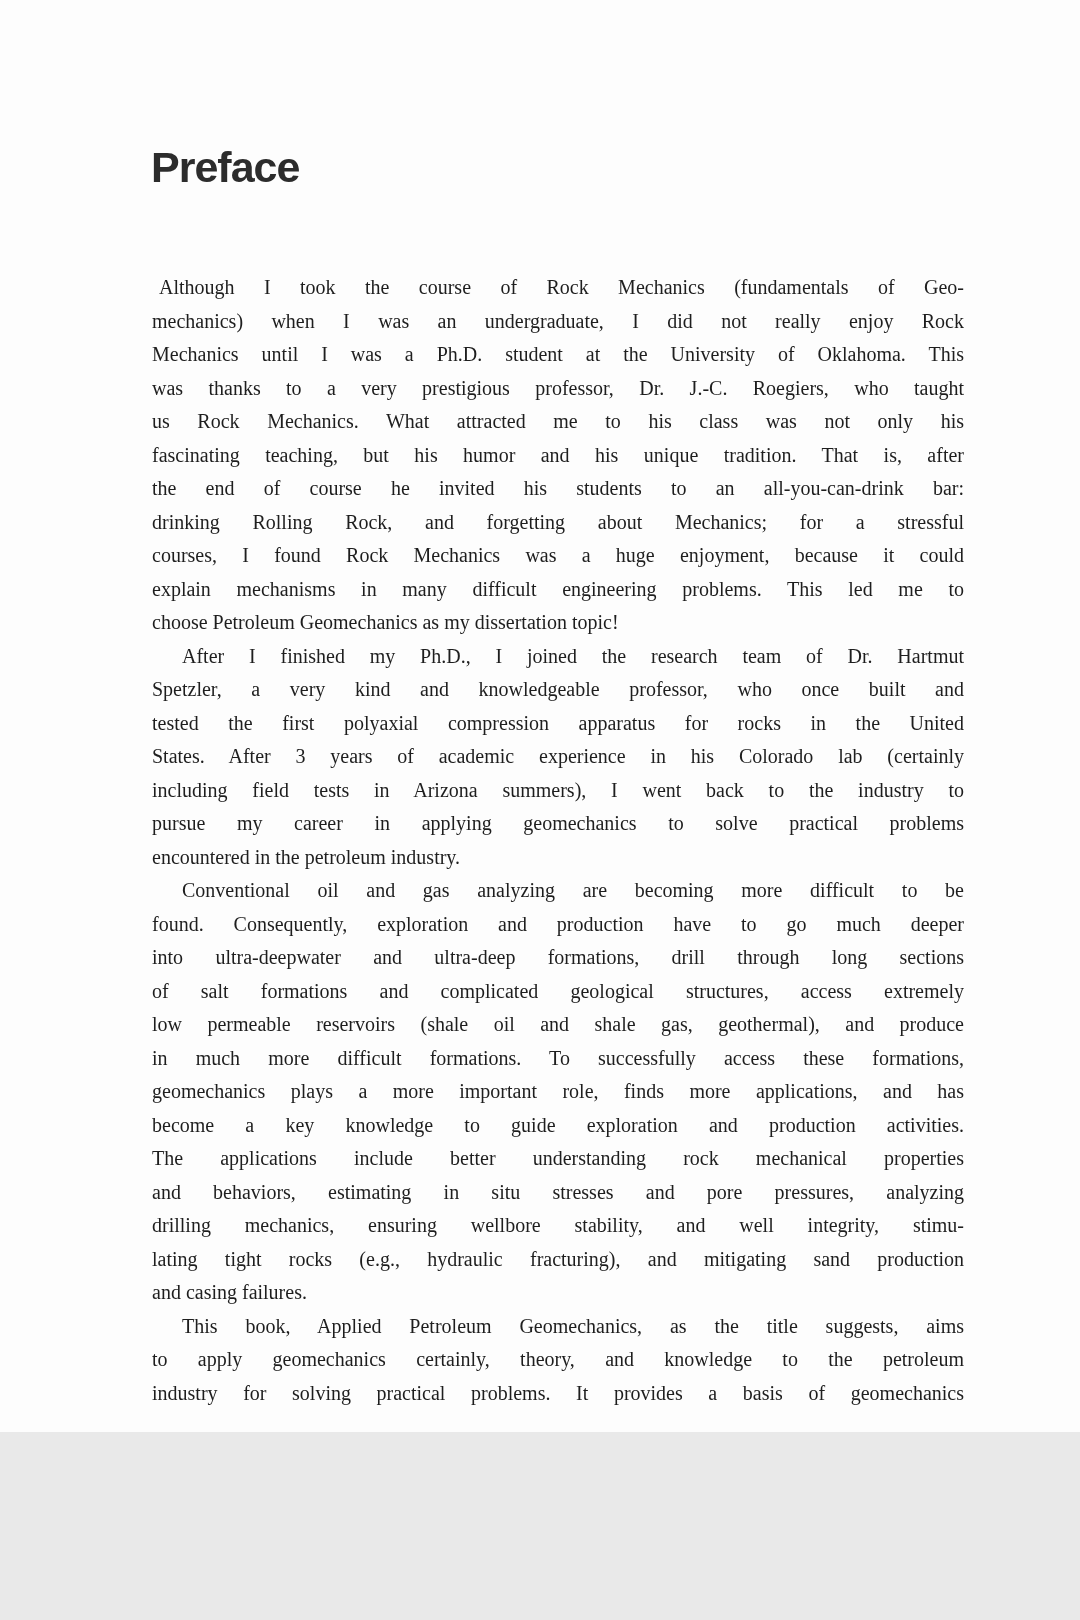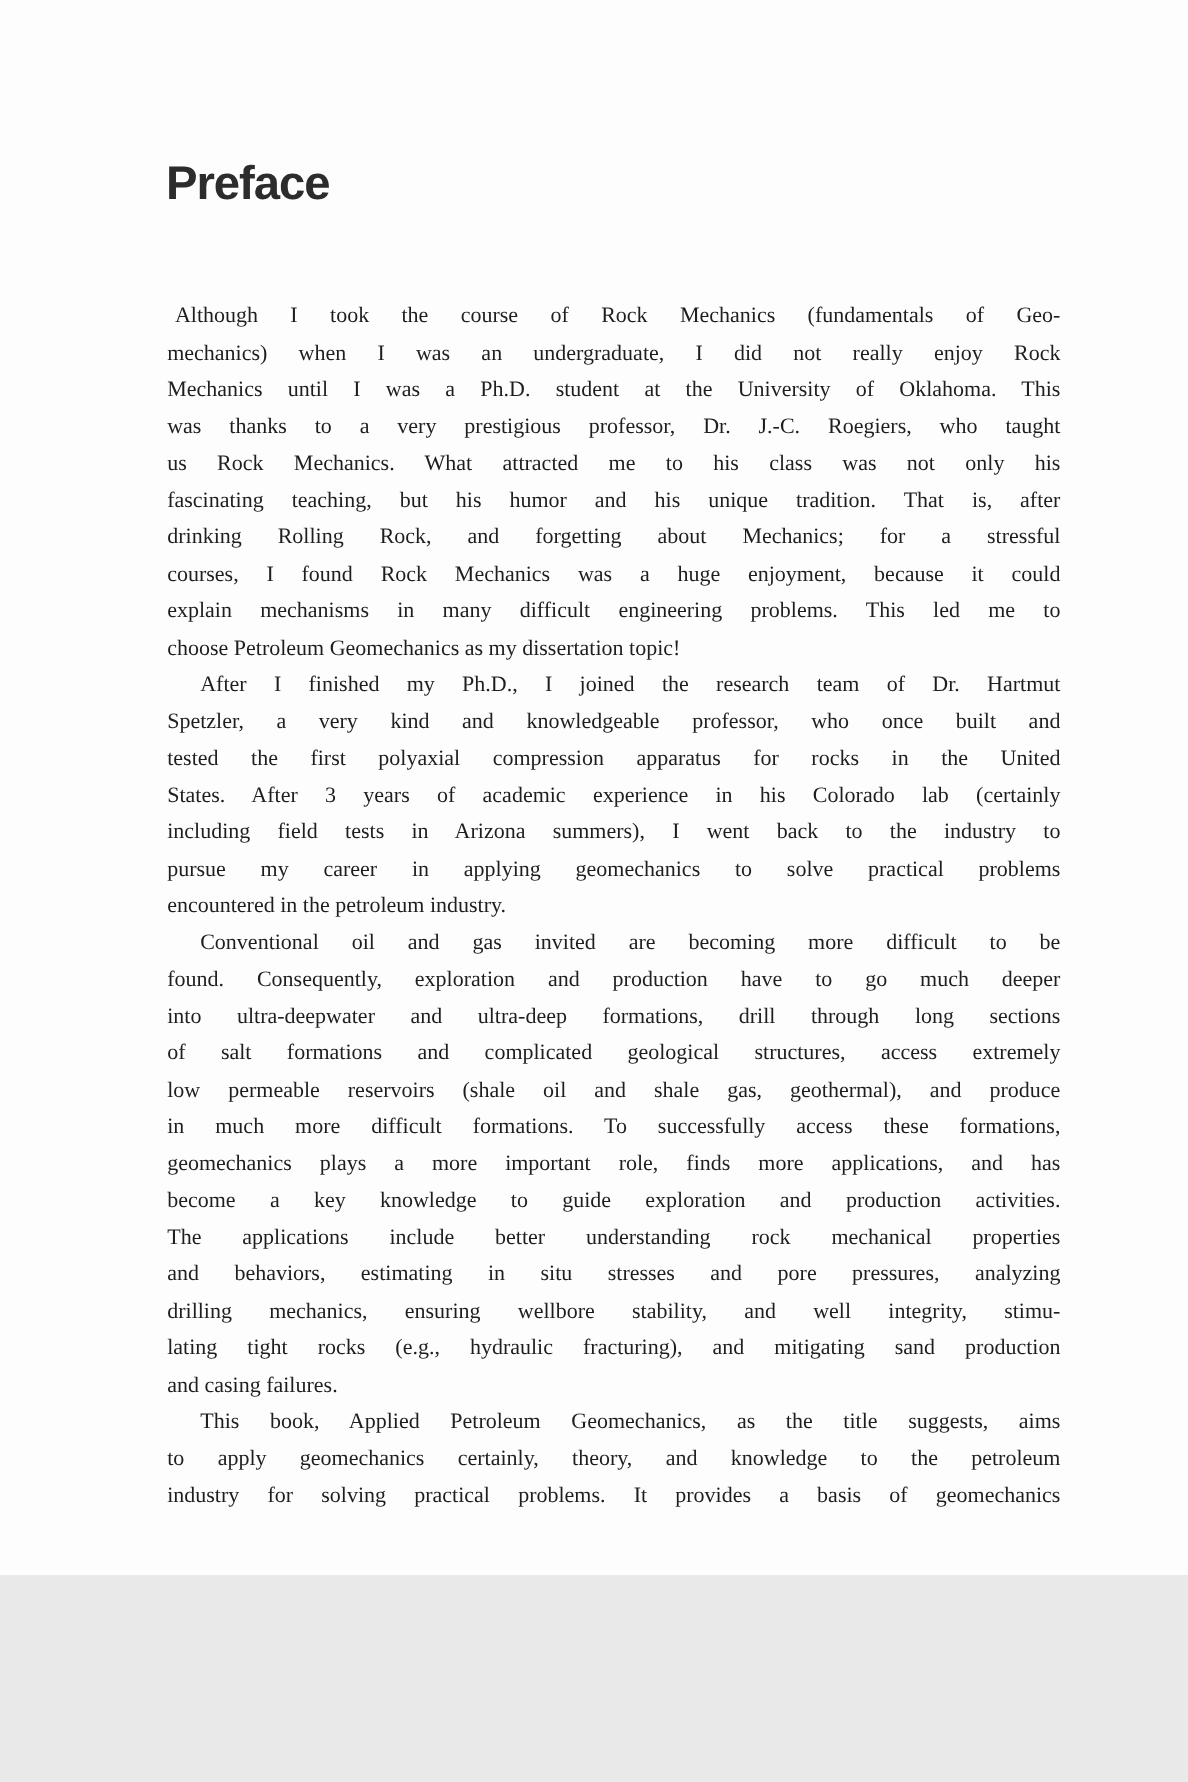--- a/index.html
+++ b/index.html
@@ -47,38 +47,39 @@
 
   <div class="bodyblock">
 
     <div class="para">
       <div class="ln in1">Although I took the course of Rock Mechanics (fundamentals of Geo-</div>
       <div class="ln">mechanics) when I was an undergraduate, I did not really enjoy Rock</div>
       <div class="ln">Mechanics until I was a Ph.D. student at the University of Oklahoma. This</div>
       <div class="ln">was thanks to a very prestigious professor, Dr. J.-C. Roegiers, who taught</div>
       <div class="ln">us Rock Mechanics. What attracted me to his class was not only his</div>
       <div class="ln">fascinating teaching, but his humor and his unique tradition. That is, after</div>
+      <div class="ln">the end of course he invited his students to an all-you-can-drink bar:</div>
       <div class="ln">drinking Rolling Rock, and forgetting about Mechanics; for a stressful</div>
       <div class="ln">courses, I found Rock Mechanics was a huge enjoyment, because it could</div>
       <div class="ln">explain mechanisms in many difficult engineering problems. This led me to</div>
       <div class="ln lst">choose Petroleum Geomechanics as my dissertation topic!</div>
     </div>
 
     <div class="para">
       <div class="ln in2">After I finished my Ph.D., I joined the research team of Dr. Hartmut</div>
       <div class="ln">Spetzler, a very kind and knowledgeable professor, who once built and</div>
       <div class="ln">tested the first polyaxial compression apparatus for rocks in the United</div>
       <div class="ln">States. After 3 years of academic experience in his Colorado lab (certainly</div>
       <div class="ln">including field tests in Arizona summers), I went back to the industry to</div>
       <div class="ln">pursue my career in applying geomechanics to solve practical problems</div>
       <div class="ln lst">encountered in the petroleum industry.</div>
     </div>
 
     <div class="para">
-      <div class="ln in2">Conventional oil and gas invited are becoming more difficult to be</div>
+      <div class="ln in2">Conventional oil and gas analyzing are becoming more difficult to be</div>
       <div class="ln">found. Consequently, exploration and production have to go much deeper</div>
       <div class="ln">into ultra-deepwater and ultra-deep formations, drill through long sections</div>
       <div class="ln">of salt formations and complicated geological structures, access extremely</div>
       <div class="ln">low permeable reservoirs (shale oil and shale gas, geothermal), and produce</div>
       <div class="ln">in much more difficult formations. To successfully access these formations,</div>
       <div class="ln">geomechanics plays a more important role, finds more applications, and has</div>
       <div class="ln">become a key knowledge to guide exploration and production activities.</div>
       <div class="ln">The applications include better understanding rock mechanical properties</div>
       <div class="ln">and behaviors, estimating in situ stresses and pore pressures, analyzing</div>
       <div class="ln">drilling mechanics, ensuring wellbore stability, and well integrity, stimu-</div>

